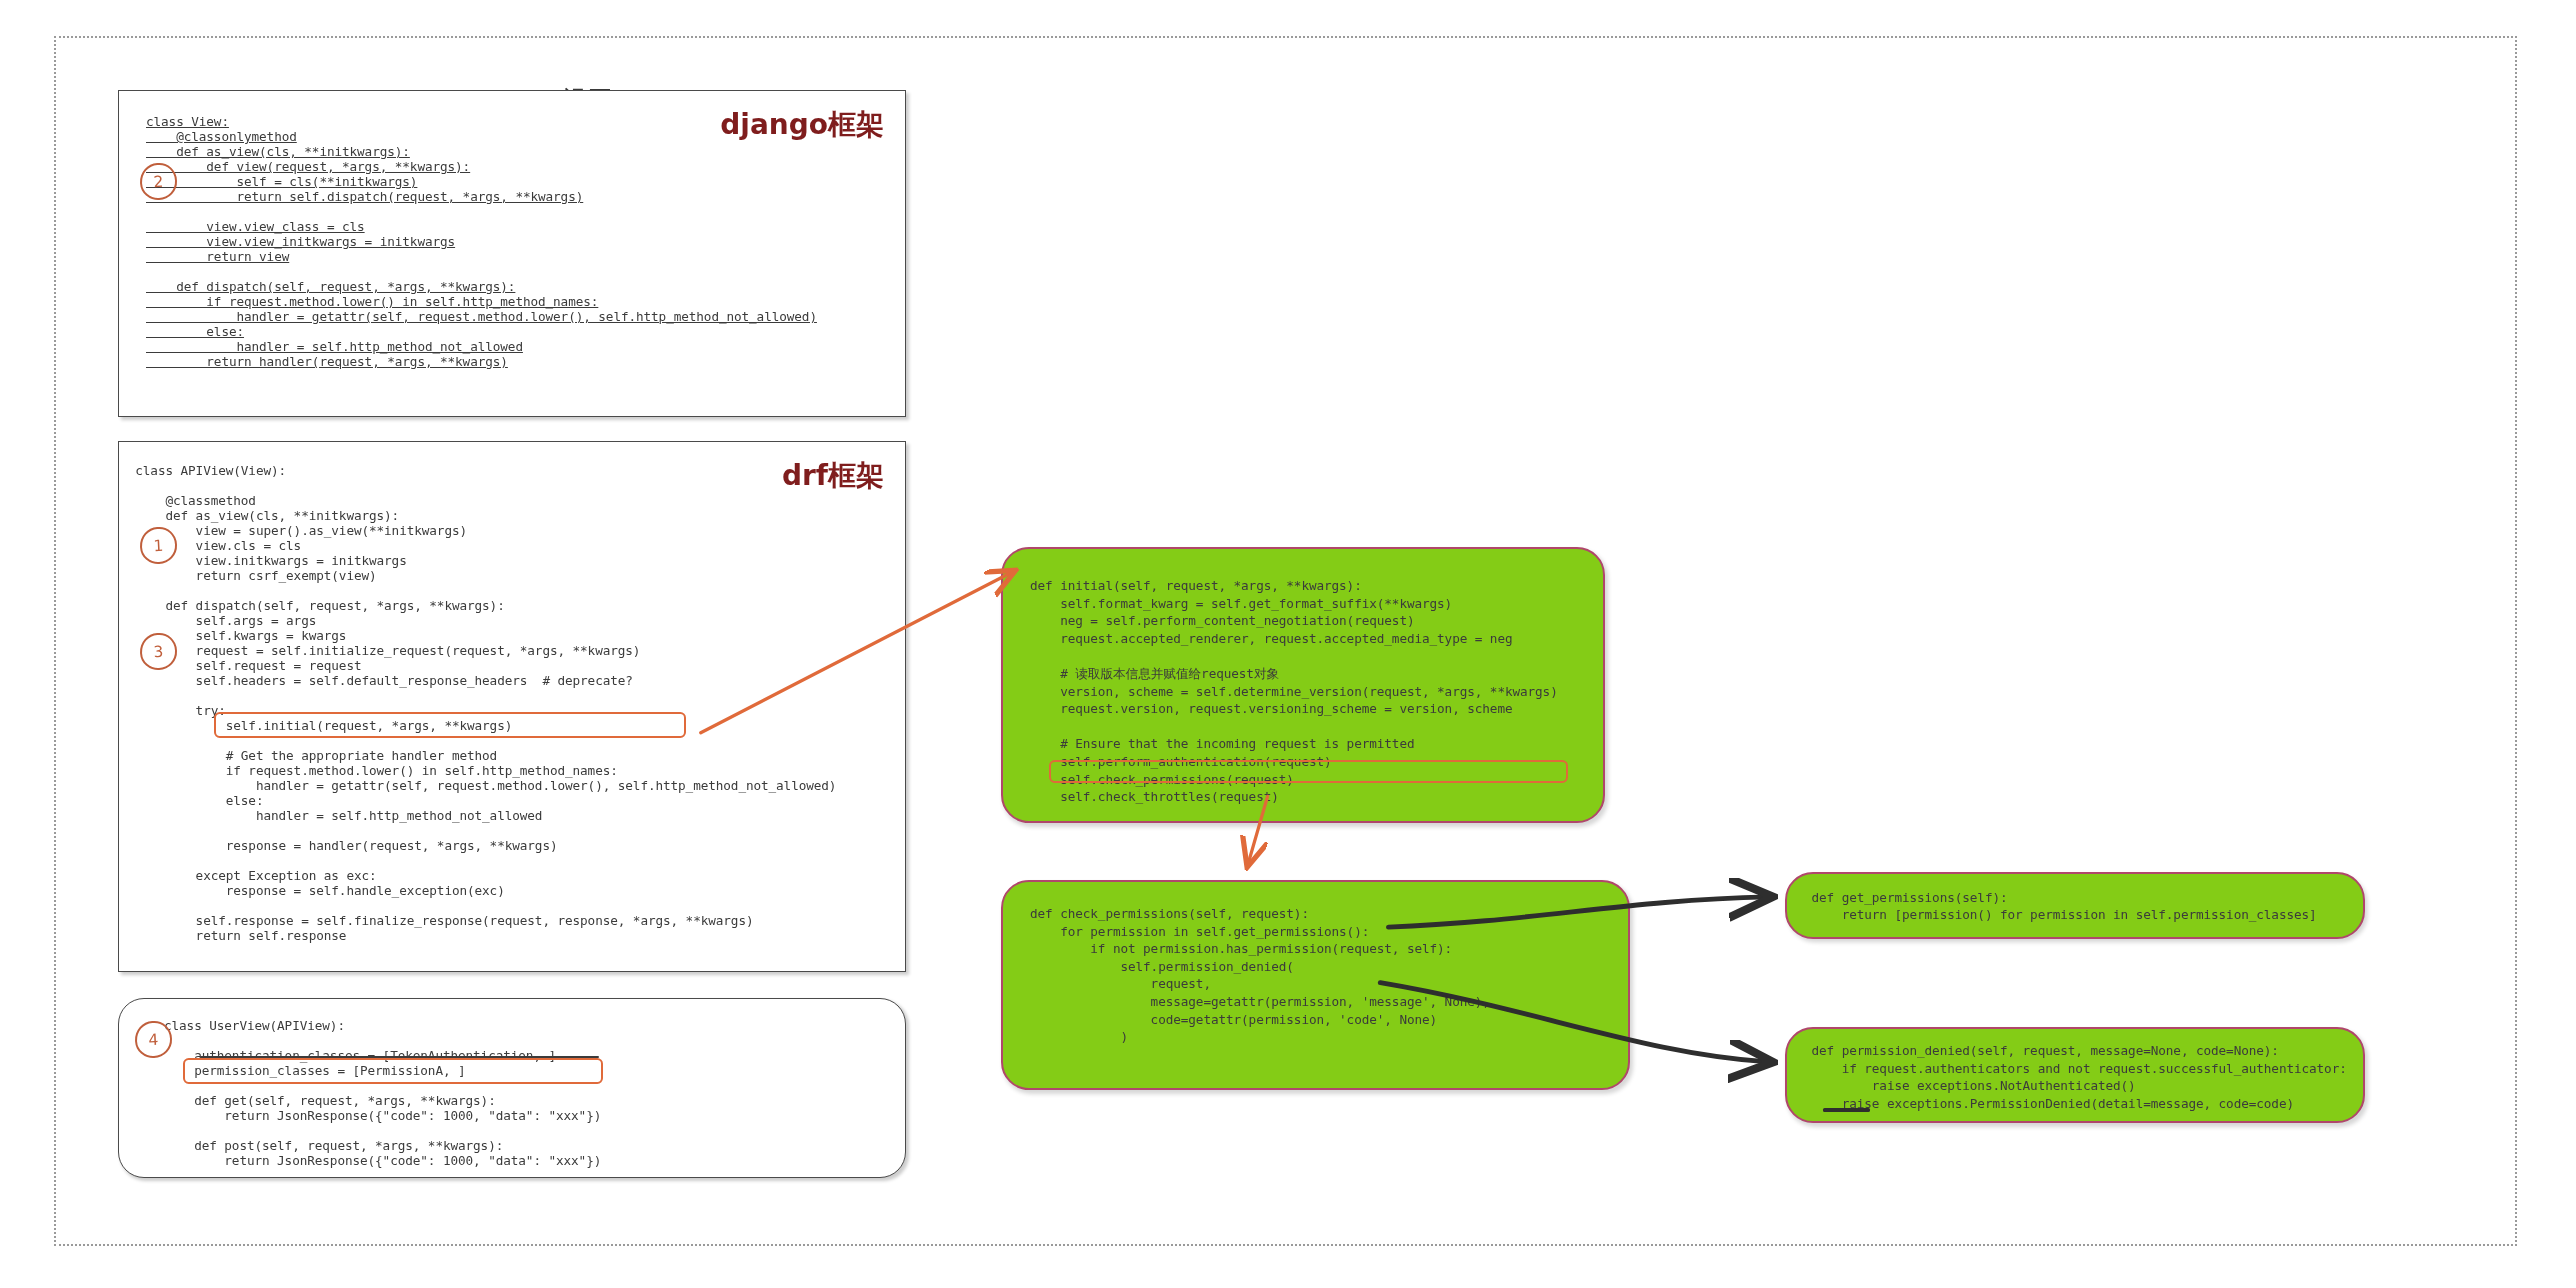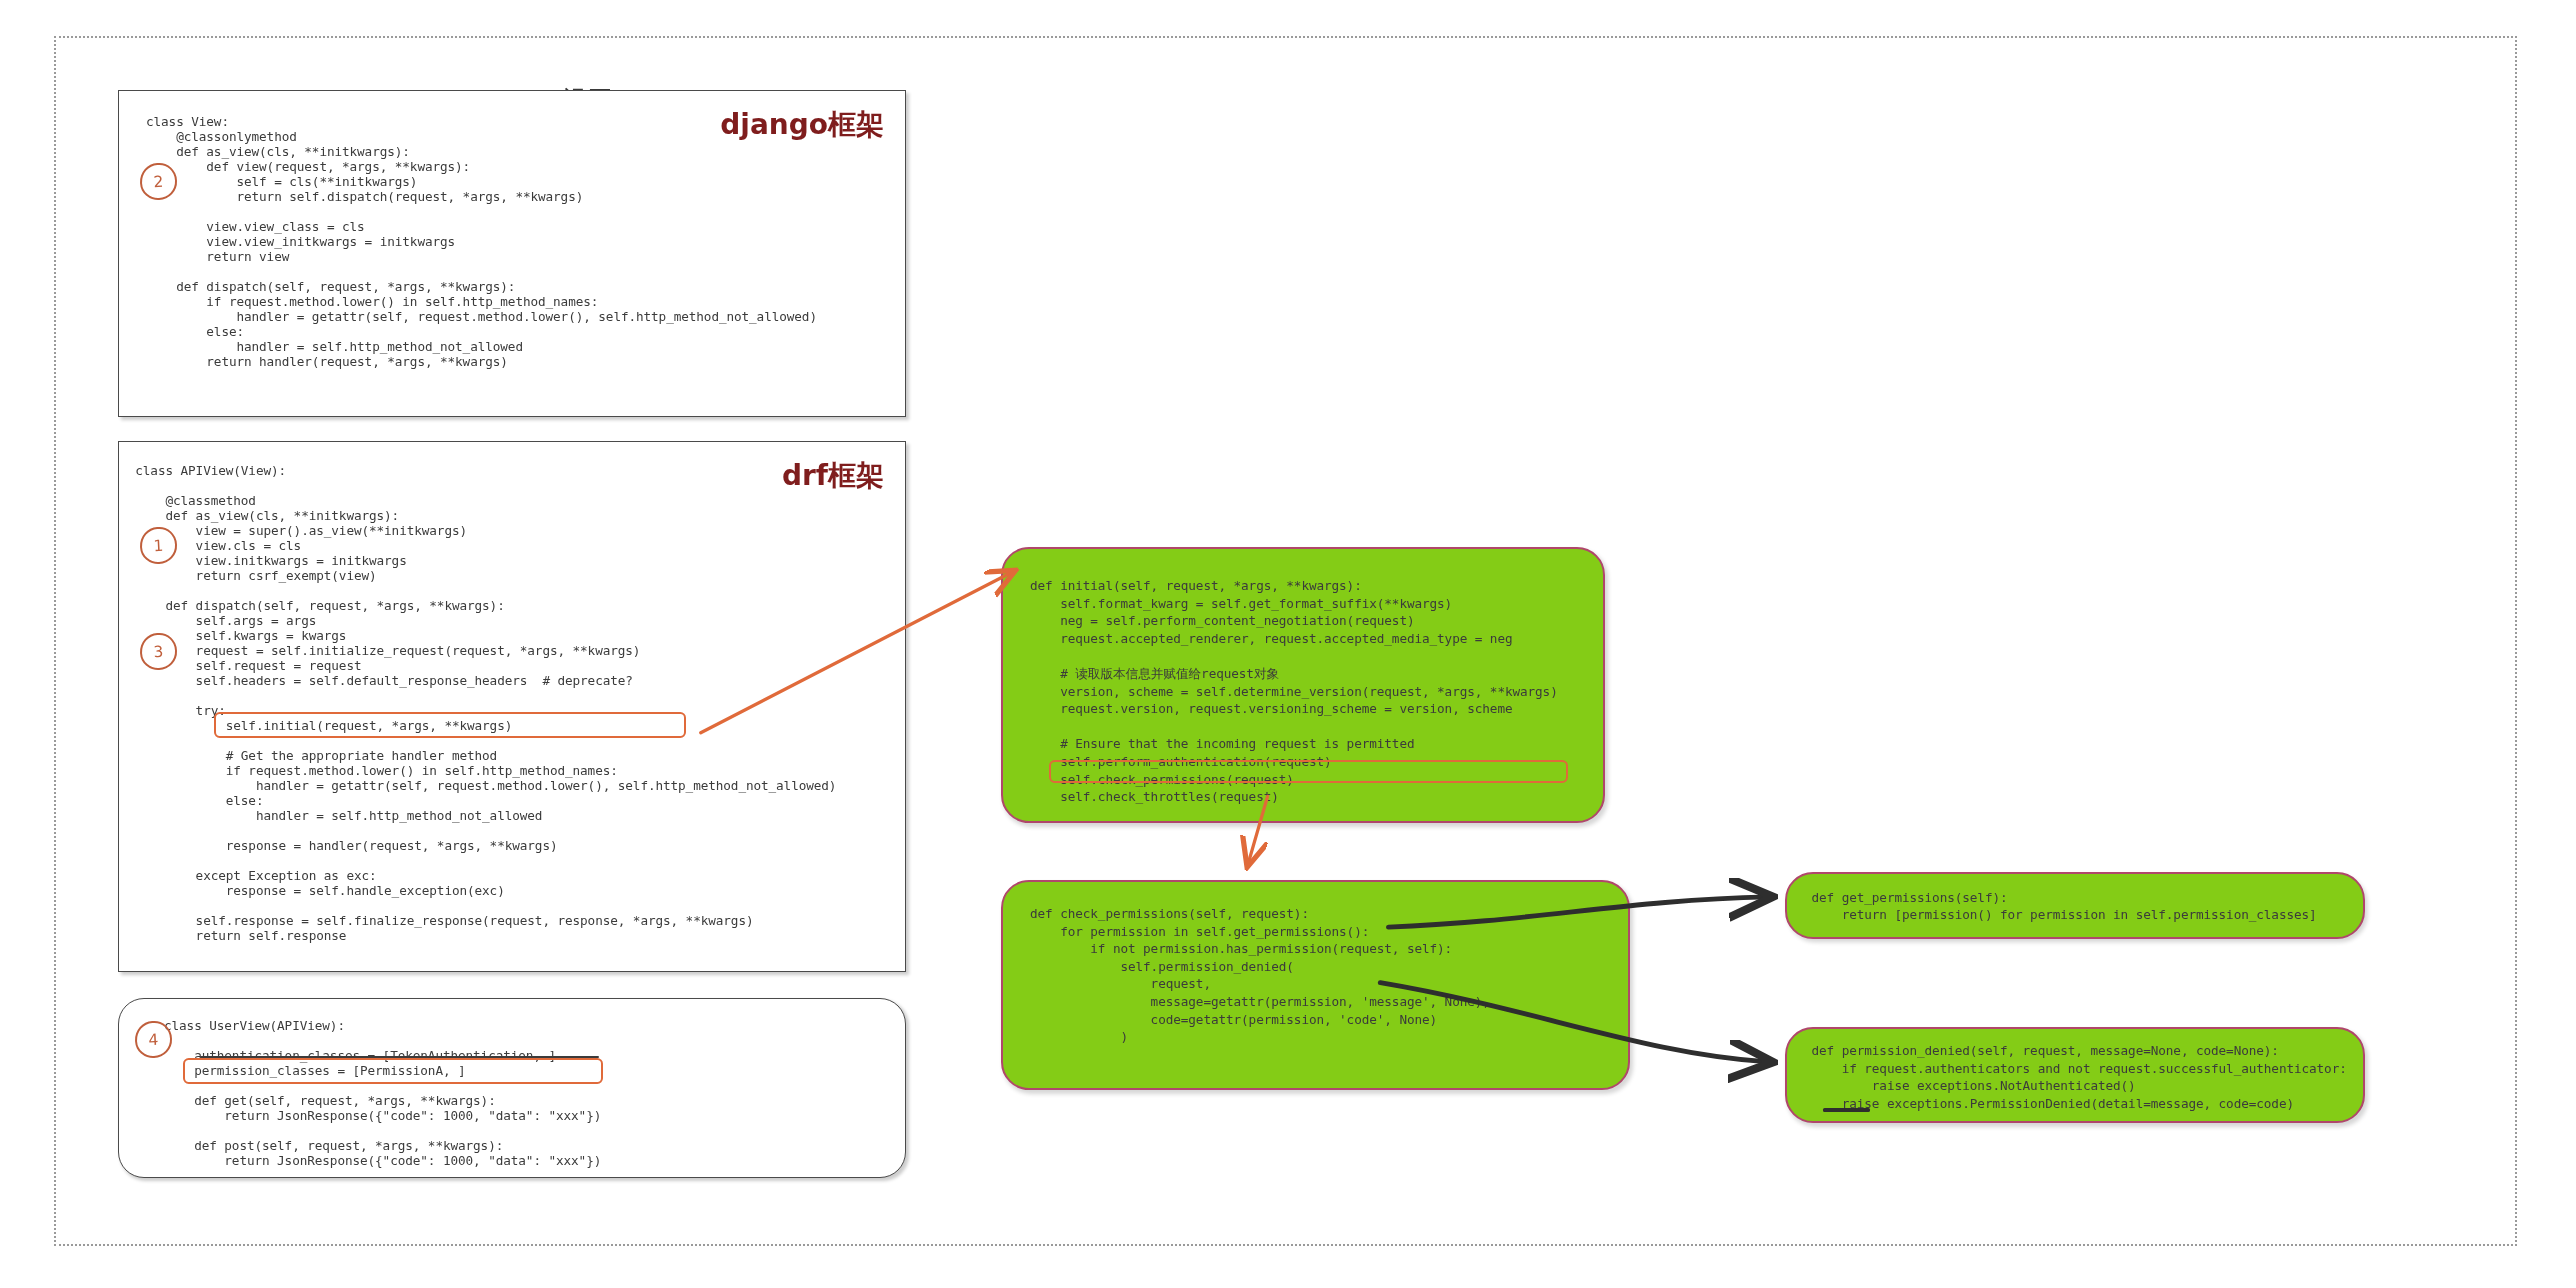--- a/index.html
+++ b/index.html
@@ -107,21 +107,21 @@
 <body>
 
 <div id="canvas">
 
   <div class="dashed-frame"></div>
 
   <div class="page-title">视图</div>
 
   <div class="panel" style="left:118px;top:90px;width:788px;height:327px;">
     <div class="panel-title">django框架</div>
-    <pre class="code" style="position:absolute;left:27px;top:23px;">class View:
+    <pre class="code" style="position:absolute;left:27px;top:23px;text-decoration:underline;">class View:
     @classonlymethod
     def as_view(cls, **initkwargs):
         def view(request, *args, **kwargs):
             self = cls(**initkwargs)
             return self.dispatch(request, *args, **kwargs)
 
         view.view_class = cls
         view.view_initkwargs = initkwargs
         return view
 

